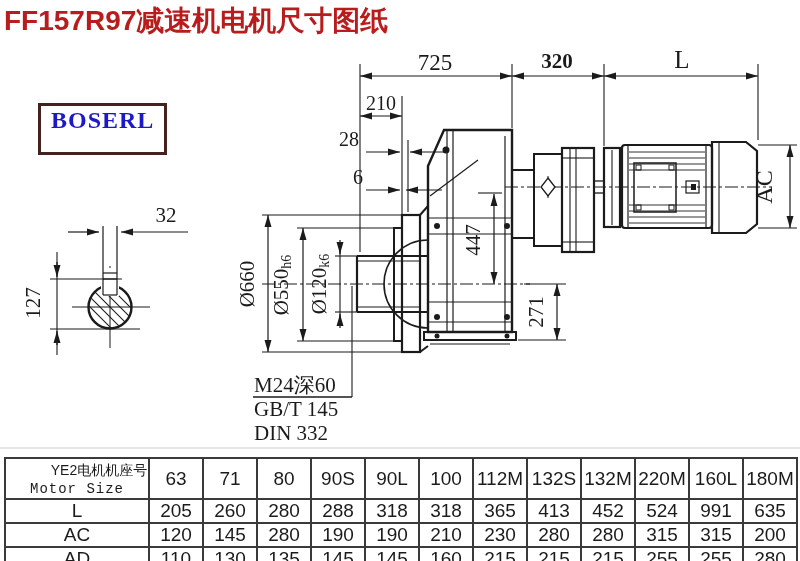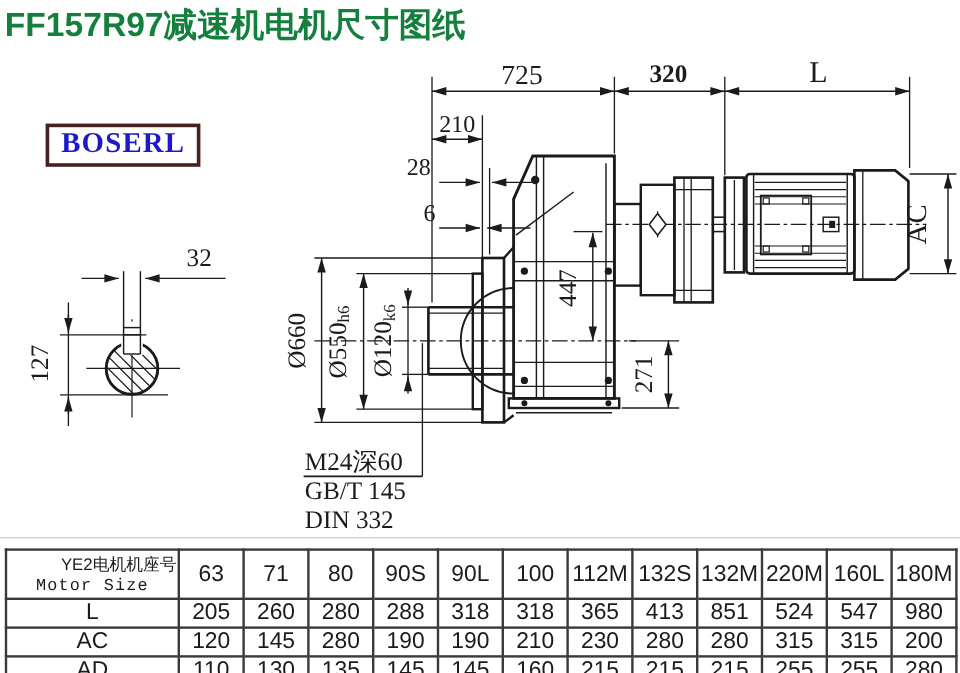--- a/index.html
+++ b/index.html
@@ -1,22 +1,22 @@
 <!DOCTYPE html>
 <html><head>
 <meta charset="utf-8">
 <style>
   html,body{margin:0;padding:0;background:#ffffff;}
   #stage{position:relative;width:800px;height:561px;background:#fff;overflow:hidden;
          font-family:"Liberation Sans",sans-serif;color:#121212;}
   .abs{position:absolute;}
   #title{left:4px;top:2px;font-size:28px;font-weight:700;letter-spacing:0px;
-         color:#15803d;white-space:nowrap;text-align:center;}
+         color:#b91c1c;white-space:nowrap;text-align:center;}
   #logo{left:38px;top:103px;border:3px solid #46221e;background:#fff;
-        padding:1px 10px 2px 10px;font-family:"Liberation Serif",serif;
+        padding:1px 10px 18px 10px;font-family:"Liberation Serif",serif;
         font-size:24px;letter-spacing:1px;color:#1d18c9;font-weight:600;}
   #drawing{left:0;top:0;}
   #dimtable{left:4px;top:457px;}
   table{border-collapse:collapse;table-layout:fixed;width:792px;background:#fff;}
   th,td{border:2px solid #3a3a3a;text-align:center;vertical-align:middle;
         padding:0;font-weight:400;color:#1b1b1b;overflow:hidden;}
   thead tr{height:41px;}
   tbody tr{height:20px;}
   thead th{font-size:19px;}
   tbody th,tbody td{font-size:19px;}
@@ -252,24 +252,24 @@
           <tr>
             <th>L</th>
             <td>205</td>
             <td>260</td>
             <td>280</td>
             <td>288</td>
             <td>318</td>
             <td>318</td>
             <td>365</td>
             <td>413</td>
-            <td>851</td>
+            <td>452</td>
             <td>524</td>
-            <td>547</td>
-            <td>980</td>
+            <td>991</td>
+            <td>635</td>
           </tr>
           <tr>
             <th>AC</th>
             <td>120</td>
             <td>145</td>
             <td>280</td>
             <td>190</td>
             <td>190</td>
             <td>210</td>
             <td>230</td>

